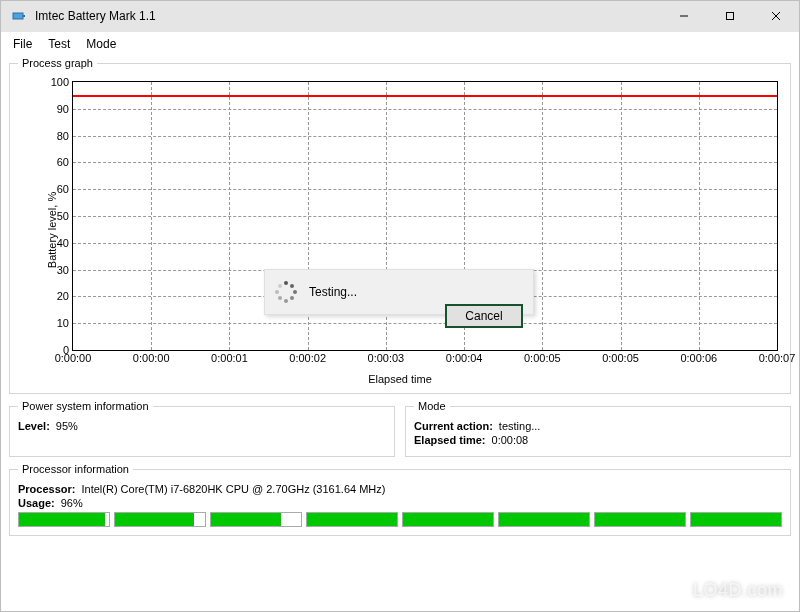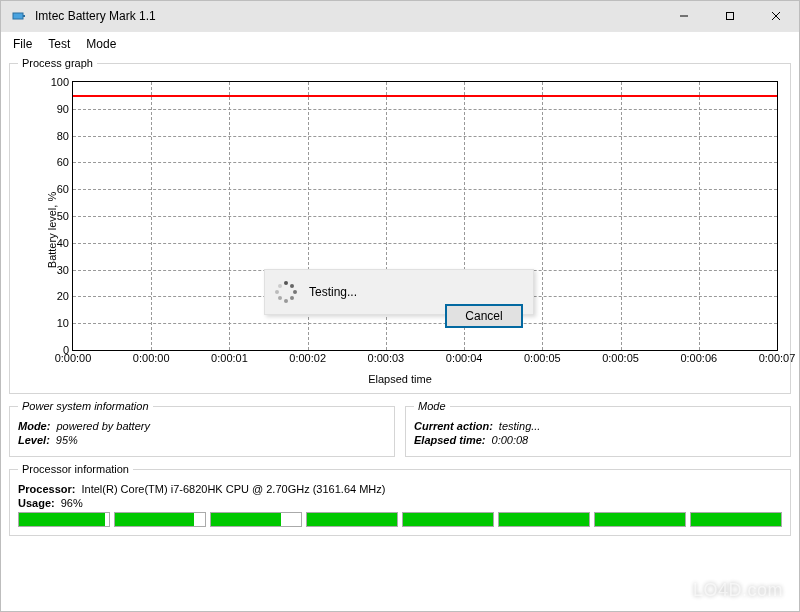--- a/index.html
+++ b/index.html
@@ -148,25 +148,25 @@
   .spinner span {
     position: absolute;
     width: 4px; height: 4px;
     border-radius: 50%;
     background: #888;
   }
   .overlay-dialog .msg { flex: 1; font-size: 12px; }
   .overlay-dialog button {
     width: 78px; height: 24px;
     background: #e1e1e1;
-    border: 2px solid #0369a1;
+    border: 2px solid #14532d;
     font-size: 12px;
     margin-top: 48px;
   }
-  .info-row { display: flex; gap: 10px; font-style: italic; }
+  .info-row { display: flex; gap: 10px; }
   .info-row fieldset { flex: 1; }
   .kv { display: flex; gap: 6px; margin: 2px 0; font-size: 11px; }
   .kv .k { font-weight: bold; }
   .usage-bars {
     display: flex;
     gap: 4px;
     margin-top: 3px;
   }
   .core {
     flex: 1;
@@ -279,24 +279,20 @@
             <div class="xtick" style="left: 100%;">0:00:07</div>
           </div>
         <div class="chart-xaxis-label">Elapsed time</div>
       </div>
     </fieldset>
 
     <div class="info-row">
       <fieldset>
         <legend>Power system information</legend>
         <div class="kv">
-            <span class="k">Mode:</span>
-            <span>powered by battery</span>
-          </div>
-        <div class="kv">
             <span class="k">Level:</span>
             <span>95%</span>
           </div>
       </fieldset>
       <fieldset>
         <legend>Mode</legend>
         <div class="kv">
             <span class="k">Current action:</span>
             <span>testing...</span>
           </div>

